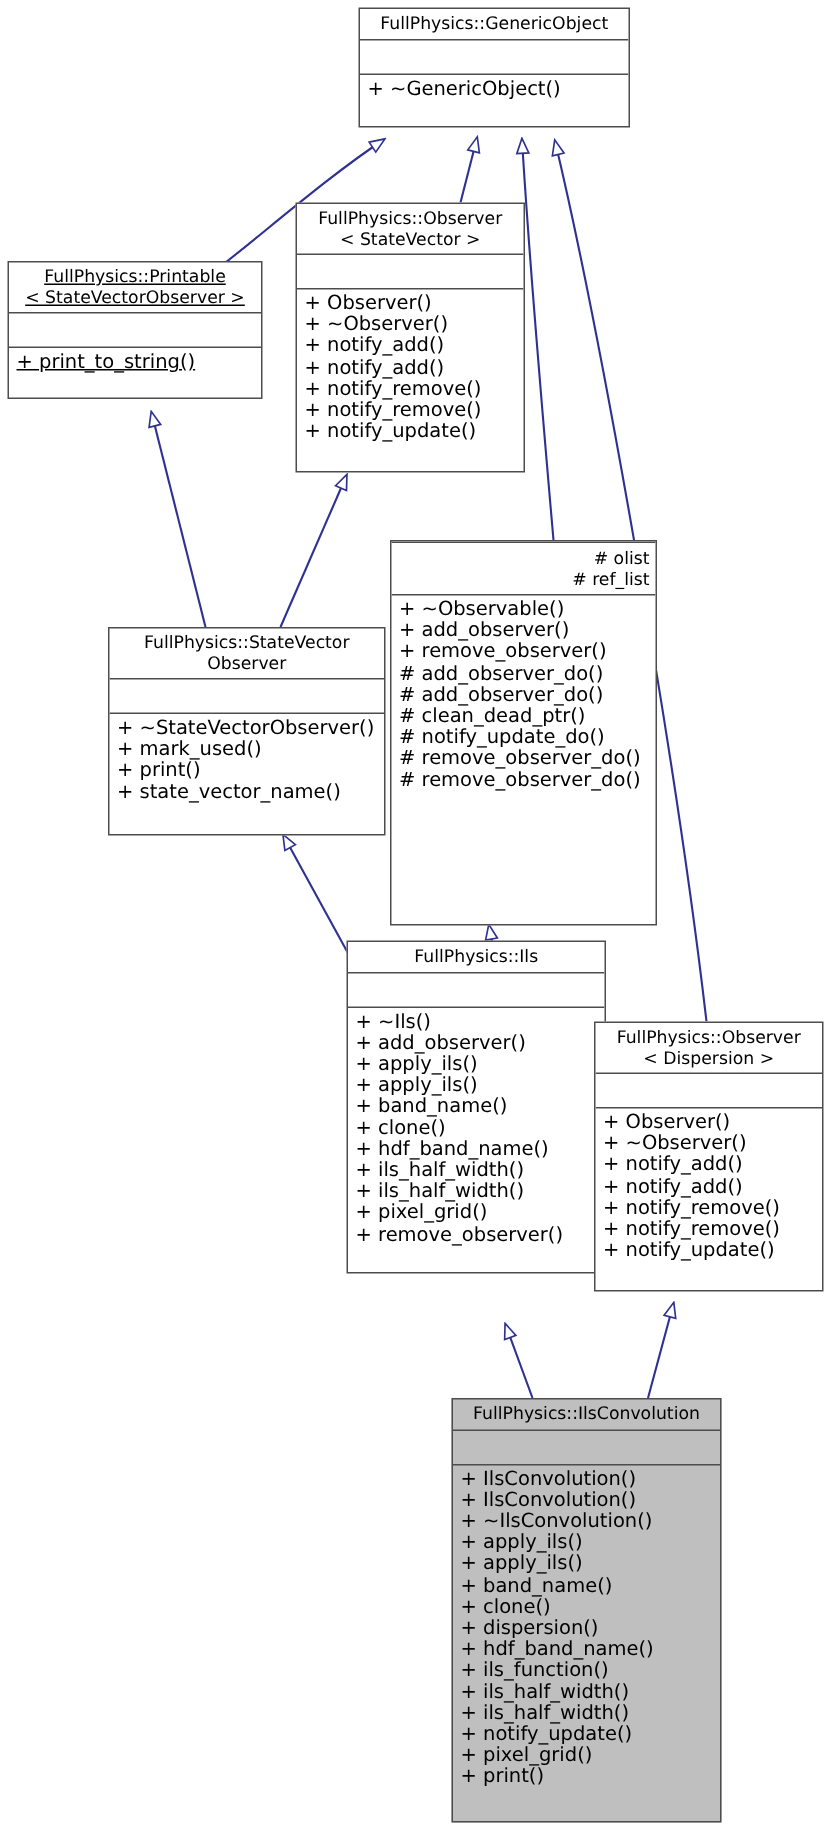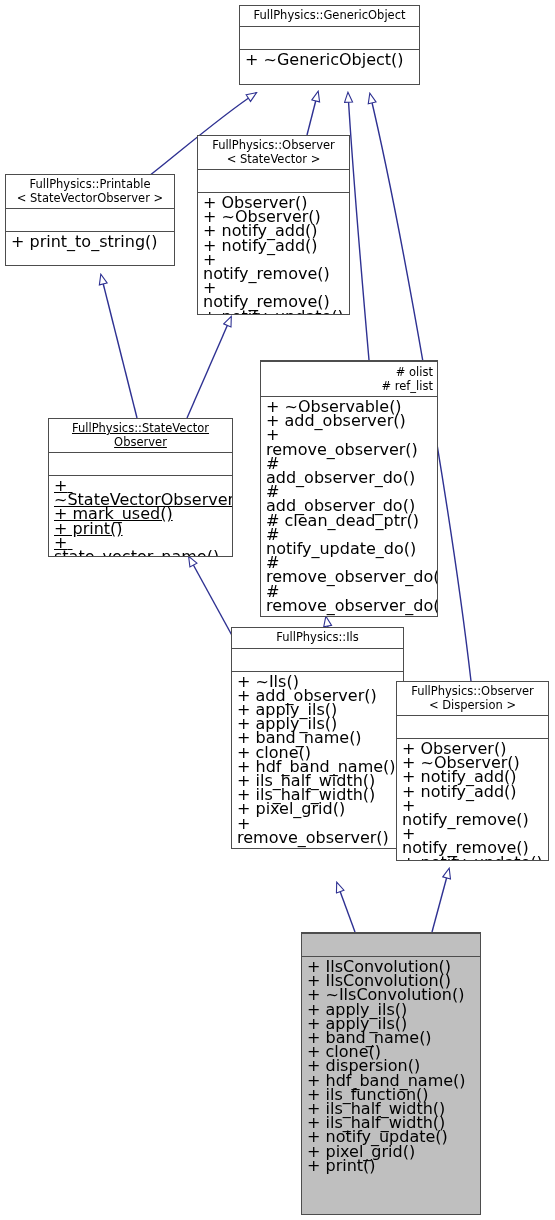--- a/index.html
+++ b/index.html
@@ -63,21 +63,21 @@
     color: #000000;
     min-height: 14px;
     text-align: right;
   }
   .node-attrs.empty {
     min-height: 16px;
     padding: 3px 4px;
   }
   .node-ops {
     padding: 3px 4px 3px 5px;
-    font-size: 16px;
+    font-size: 13px;
     line-height: 14.2px;
     color: #000000;
   }
   .member {
     white-space: pre-wrap;
     word-break: normal;
   }
 </style>
 </head>
 <body>
@@ -132,21 +132,21 @@
       <div class="member">+ Observer()</div>
       <div class="member">+ ~Observer()</div>
       <div class="member">+ notify_add()</div>
       <div class="member">+ notify_add()</div>
       <div class="member">+ notify_remove()</div>
       <div class="member">+ notify_remove()</div>
       <div class="member">+ notify_update()</div>
     </div>
   </div>
 
-  <div class="uml-node" style="left:5px; top:174px; width:170px; height:92px;">
+  <div class="uml-node" style="left:5px; top:174px; width:170px; height:92px;text-decoration:underline;">
     <div class="node-title">FullPhysics::Printable
 &lt; StateVectorObserver &gt;</div>
     <div class="node-sep"></div>
     <div class="node-attrs empty"></div>
     <div class="node-sep"></div>
     <div class="node-ops">
       <div class="member">+ print_to_string()</div>
     </div>
   </div>
 
@@ -163,21 +163,21 @@
       <div class="member">+ remove_observer()</div>
       <div class="member"># add_observer_do()</div>
       <div class="member"># add_observer_do()</div>
       <div class="member"># clean_dead_ptr()</div>
       <div class="member"># notify_update_do()</div>
       <div class="member"># remove_observer_do()</div>
       <div class="member"># remove_observer_do()</div>
     </div>
   </div>
 
-  <div class="uml-node" style="left:48px; top:418px; width:185px; height:139px;text-decoration:underline;">
+  <div class="uml-node" style="left:72px; top:418px; width:185px; height:139px;">
     <div class="node-title">FullPhysics::StateVector
 Observer</div>
     <div class="node-sep"></div>
     <div class="node-attrs empty"></div>
     <div class="node-sep"></div>
     <div class="node-ops">
       <div class="member">+ ~StateVectorObserver()</div>
       <div class="member">+ mark_used()</div>
       <div class="member">+ print()</div>
       <div class="member">+ state_vector_name()</div>
@@ -215,20 +215,21 @@
       <div class="member">+ ~Observer()</div>
       <div class="member">+ notify_add()</div>
       <div class="member">+ notify_add()</div>
       <div class="member">+ notify_remove()</div>
       <div class="member">+ notify_remove()</div>
       <div class="member">+ notify_update()</div>
     </div>
   </div>
 
   <div class="uml-node highlight" style="left:301px; top:932px; width:180px; height:283px;">
+    <div class="node-title">FullPhysics::IlsConvolution</div>
     <div class="node-sep"></div>
     <div class="node-attrs empty"></div>
     <div class="node-sep"></div>
     <div class="node-ops">
       <div class="member">+ IlsConvolution()</div>
       <div class="member">+ IlsConvolution()</div>
       <div class="member">+ ~IlsConvolution()</div>
       <div class="member">+ apply_ils()</div>
       <div class="member">+ apply_ils()</div>
       <div class="member">+ band_name()</div>

